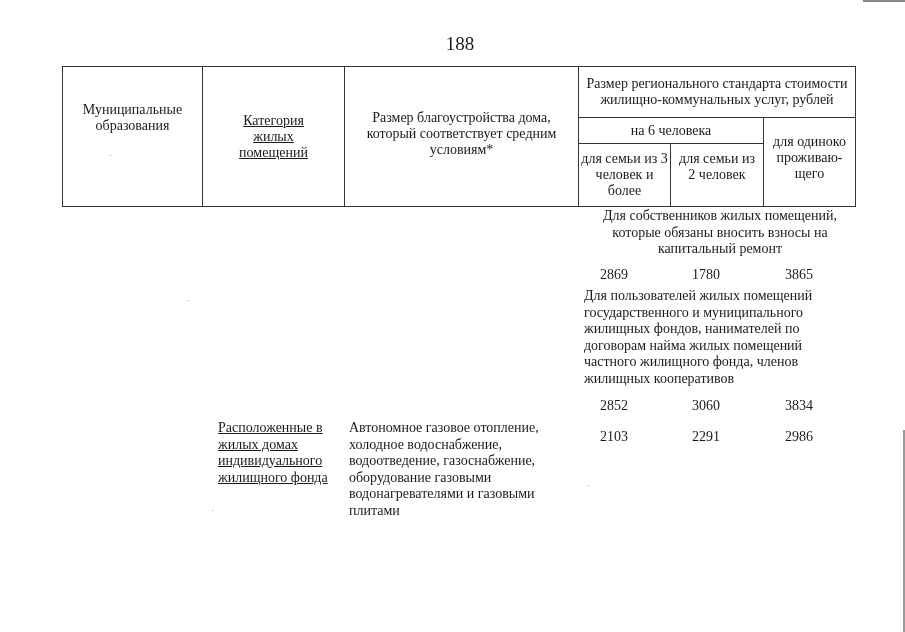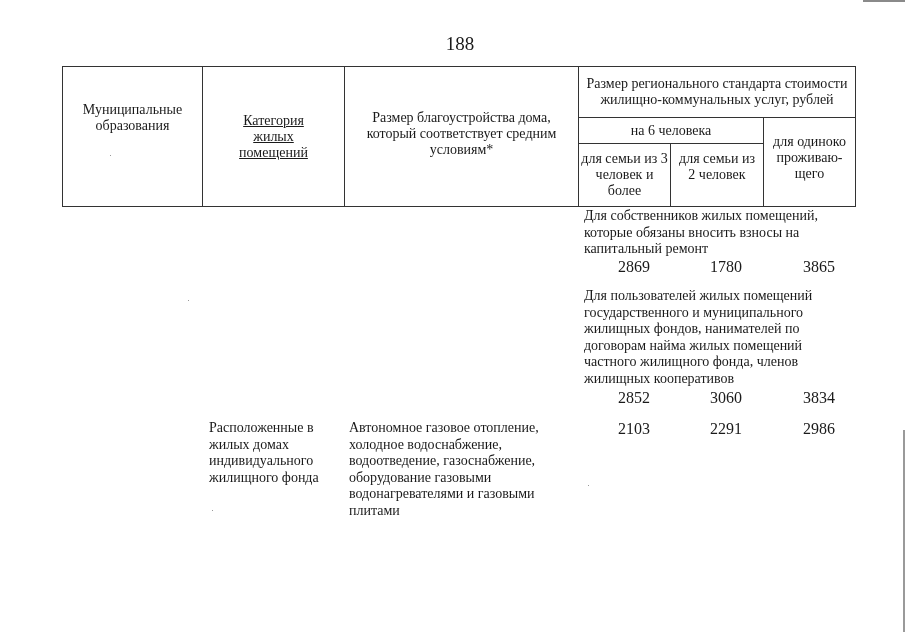--- a/index.html
+++ b/index.html
@@ -23,21 +23,21 @@
     }
     
     .hline { position: absolute; height: 1px; background: #333; }
     .vline { position: absolute; width: 1px; background: #333; }
     .cell {
       position: absolute;
       display: flex; align-items: center; justify-content: center;
       text-align: center; line-height: 16px; font-size: 14px;
     }
     .body-text { position: absolute; font-size: 14px; line-height: 16.5px; }
-    .num { position: absolute; font-size: 16px; width: 50px; text-align: right; }
+    .num { position: absolute; font-size: 14px; width: 50px; text-align: left; margin-top: 9px; }
     .scan-edge-right {
       position: absolute; left: 903px; top: 430px; width: 2px; height: 202px;
       background: #9a9a9a;
     }
     .scan-edge-top {
       position: absolute; left: 863px; top: 0px; width: 42px; height: 2px;
       background: #8a8a8a;
     }
     .speck { position: absolute; width: 1px; height: 1px; background: #999; }
   </style>
@@ -82,35 +82,35 @@
   </div>
   <div class="cell" style="left:671px; top:136px; width:92px; height:62px; padding:0 4px; box-sizing:border-box;">
     <span>для семьи из 2 человек</span>
   </div>
   <div class="cell" style="left:764px; top:118px; width:91px; height:88px; align-items:flex-start; padding:8px 4px 0 4px; box-sizing:border-box;margin-top:8px;">
     <span>для одиноко проживаю-щего</span>
   </div>
 </div>
 
 <div>
-  <div class="body-text" style="left:584px; top:208px; width:272px;">Для собственников  жилых помещений, которые обязаны вносить взносы на капитальный ремонт</div>
+  <div class="body-text" style="left:584px; top:208px; width:272px;text-align:center;">Для собственников  жилых помещений, которые обязаны вносить взносы на капитальный ремонт</div>
   <div class="num" style="left:600px; top:258px;">2869</div>
   <div class="num" style="left:692px; top:258px;">1780</div>
   <div class="num" style="left:785px; top:258px;">3865</div>
 </div>
 
 <div>
   <div class="body-text" style="left:584px; top:288px; width:262px;">Для пользователей жилых помещений государственного и муниципального жилищных фондов, нанимателей по договорам найма жилых помещений частного жилищного фонда, членов жилищных кооперативов</div>
   <div class="num" style="left:600px; top:389px;">2852</div>
   <div class="num" style="left:692px; top:389px;">3060</div>
   <div class="num" style="left:785px; top:389px;">3834</div>
 </div>
 
 <div>
-  <div class="body-text" style="left:209px; top:420px; width:130px;">Расположенные в жилых домах индивидуального жилищного фонда</div>
+  <div class="body-text" style="left:218px; top:420px; width:130px;text-decoration:underline;">Расположенные в жилых домах индивидуального жилищного фонда</div>
   <div class="body-text" style="left:349px; top:420px; width:220px;">Автономное газовое отопление, холодное водоснабжение, водоотведение, газоснабжение, оборудование газовыми водонагревателями и газовыми плитами</div>
   <div class="num" style="left:600px; top:420px;">2103</div>
   <div class="num" style="left:692px; top:420px;">2291</div>
   <div class="num" style="left:785px; top:420px;">2986</div>
 </div>
 
 <div class="speck" style="left:110px; top:155px;"></div>
 <div class="speck" style="left:188px; top:300px;"></div>
 <div class="speck" style="left:212px; top:510px;"></div>
 <div class="speck" style="left:588px; top:485px;"></div>

